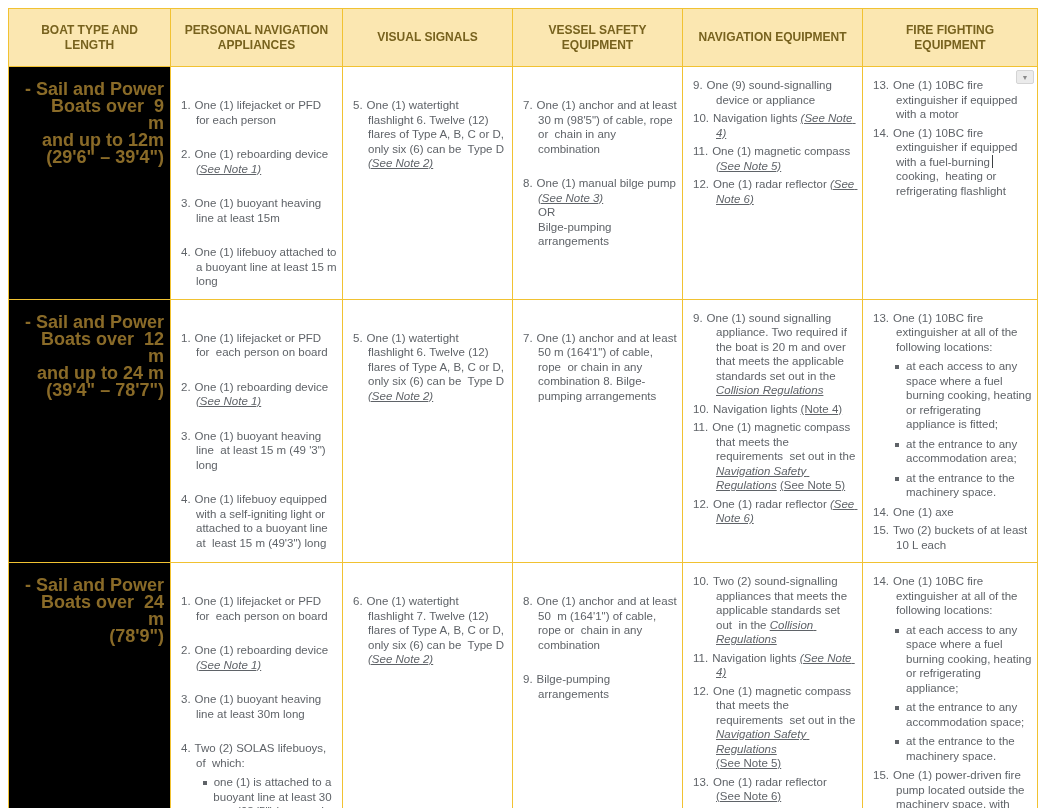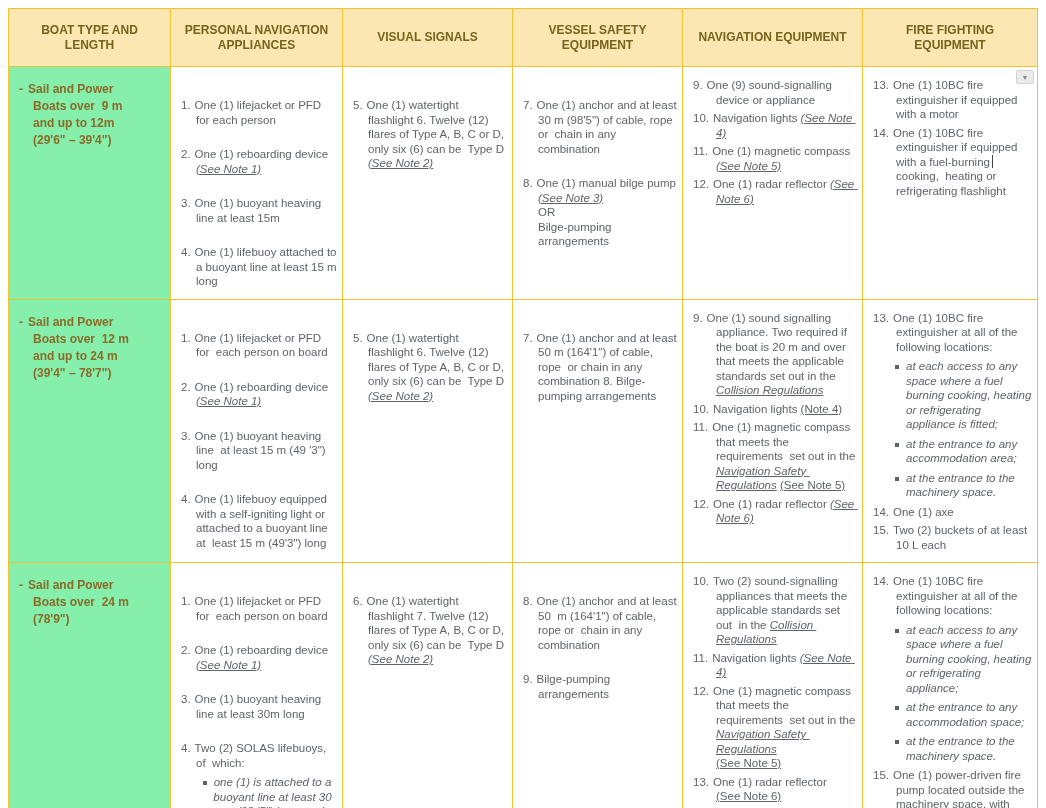--- a/index.html
+++ b/index.html
@@ -15,32 +15,33 @@
   }
   .eq th, .eq td { border:1.5px solid #F1C232; }
   .eq th {
     background:#FBE7B1; color:#77621E;
     font-size:12px; font-weight:bold; text-align:center;
     vertical-align:middle; padding:6px 10px; line-height:15px;
     height:58px;
   }
   td.boat {
     vertical-align:top; padding:14px 6px 8px 10px;
-    color:#8A6B28; font-weight:bold; font-size:12px; line-height:17px;
-    background:#86efac;
+    color:#8A6B28; font-weight:bold; font-size:18px; line-height:17px;
+    background:#000000;
+    text-align:right;
   }
   .boat-inner { padding-left:14px; text-indent:-14px; white-space:pre-wrap; }
   .boat-inner .num { margin-right:5px; }
   td.body-cell {
     vertical-align:top; padding:11px 5px 6px 10px;
     color:#5f6368; font-size:11.5px; line-height:14.5px;
     overflow:hidden; position:relative; background:#fff;
   }
   .item { margin-bottom:4px; white-space:pre-wrap; }
-  .sub  { margin:5px 0; white-space:pre-wrap;font-style:italic; }
+  .sub  { margin:5px 0; white-space:pre-wrap; }
   .ind-n .item { padding-left:15px; text-indent:-15px;margin-top:20px; }
   .ind-w .item { padding-left:23px; text-indent:-23px; }
   .ind-n .sub  { padding-left:27px; text-indent:-11px;text-align:center; }
   .ind-w .sub  { padding-left:33px; text-indent:-11px; }
   .num { margin-right:4px; }
   .blt {
     display:inline-block; width:4px; height:4px;
     background:#5f6368; margin-right:7px; vertical-align:1px;
   }
   .u { text-decoration:underline; }

